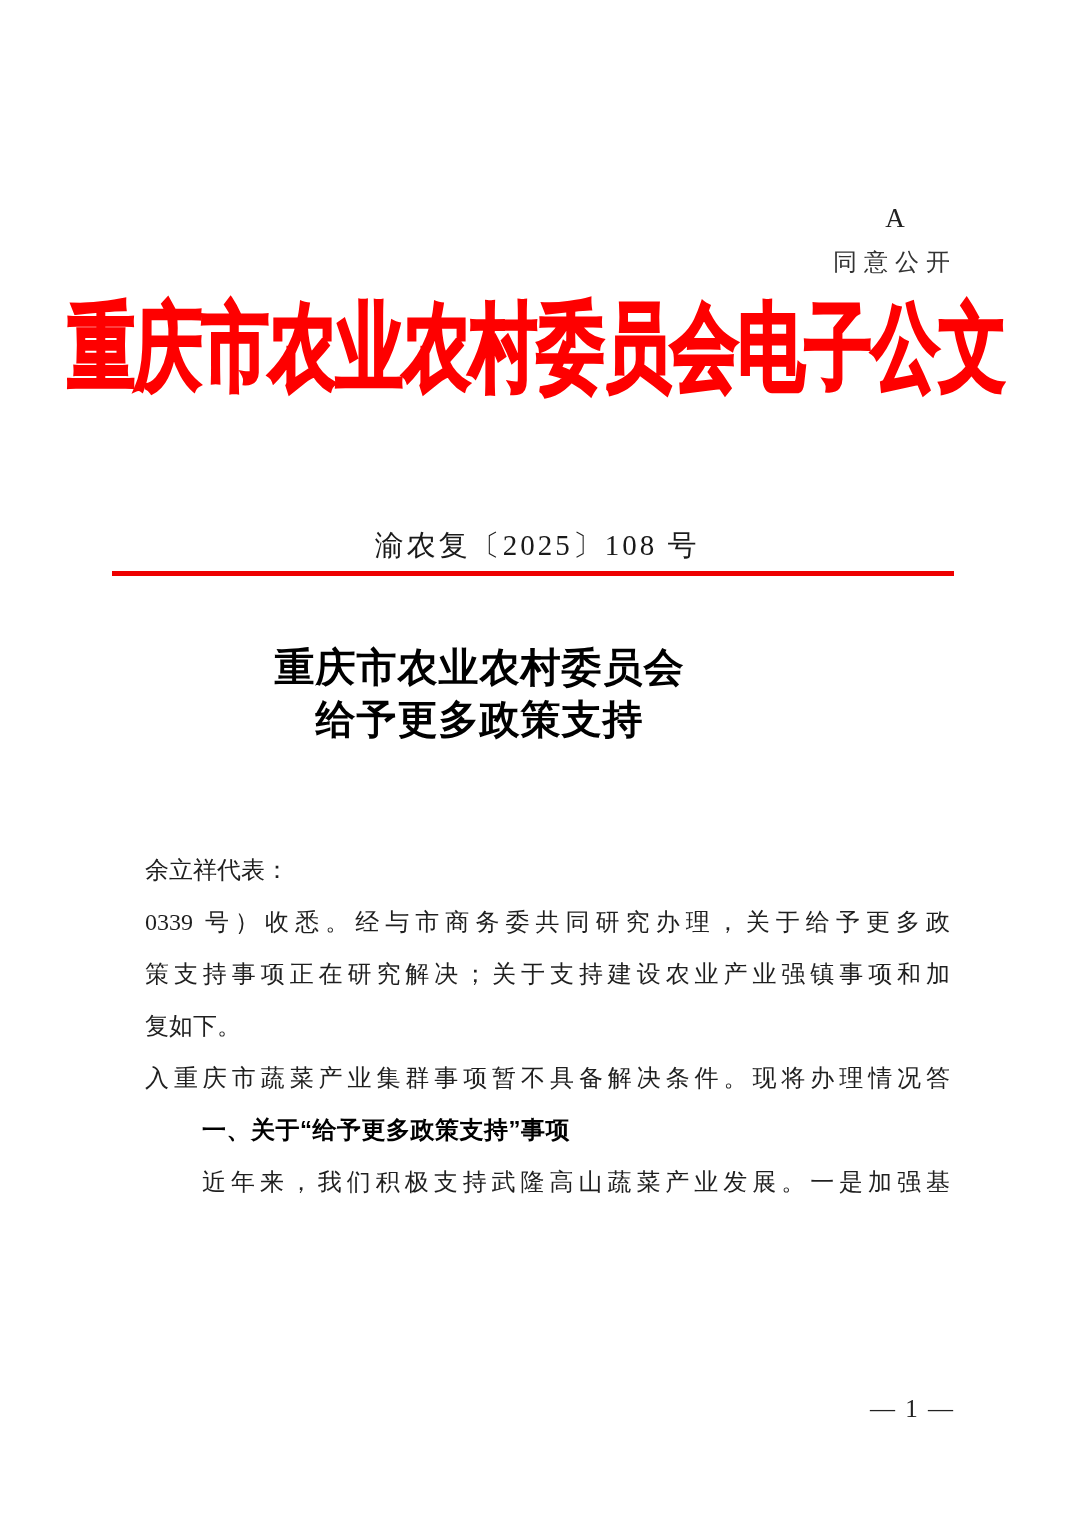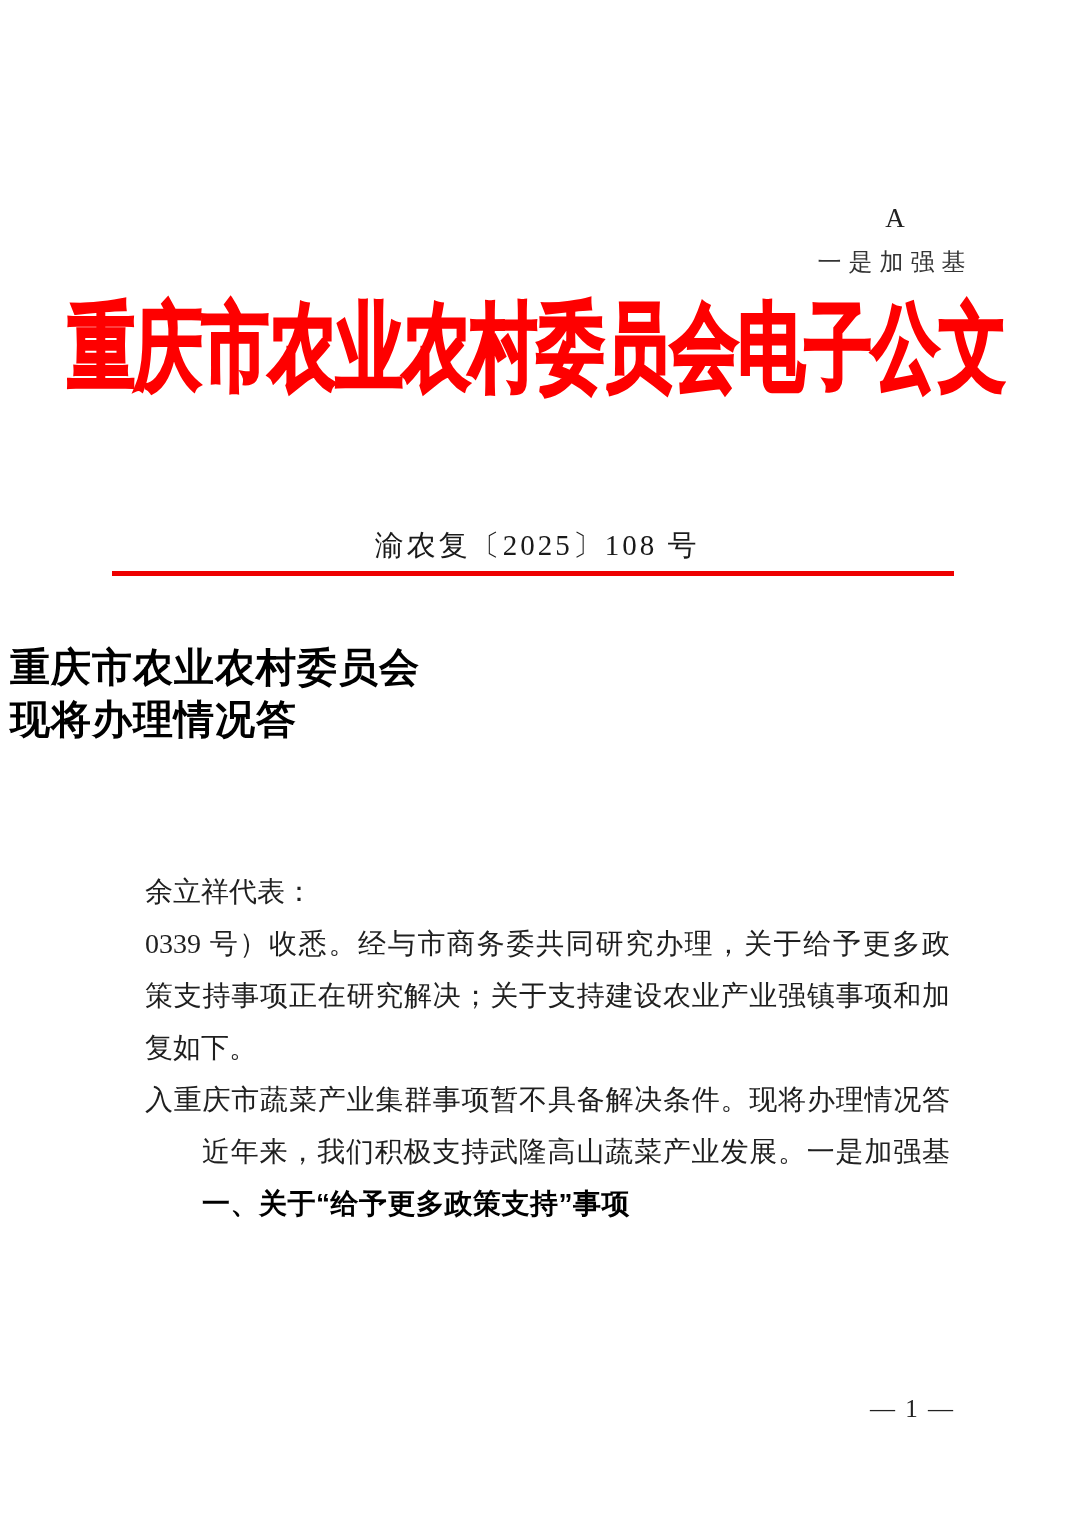--- a/index.html
+++ b/index.html
@@ -72,40 +72,40 @@
     left: 112px;
     width: 842px;
     height: 5px;
     background: var(--rule-red, #ee0000);
   }
 
   
   .doc-title {
     position: absolute;
     top: 642px;
-    left: 10px;
+    left: 4px;
     width: 951px;
-    text-align: left;
+    text-align: center;
     font-weight: bold;
     color: #000;
   }
   .doc-title-line {
     font-size: 40px;
     line-height: 52px;
     letter-spacing: 1px;
     white-space: nowrap;
   }
 
   
   .body-text {
     position: absolute;
-    top: 866px;
+    top: 844px;
     left: 145px;
     width: 805px;
-    font-size: 28px;
+    font-size: 24px;
     color: #1f1f1f;
   }
   .body-text .line {
     height: 52px;
     line-height: 52px;
     white-space: nowrap;
     text-align: left;
   }
   .body-text .line.fill {
     white-space: normal;
@@ -133,51 +133,51 @@
     color: #222;
   }
 </style>
 </head>
 <body>
 
 <div class="page">
 
   <div class="approval">
     <div class="approval-a">A</div>
-    <div class="approval-pub">一是加强基</div>
+    <div class="approval-pub">同意公开</div>
   </div>
 
   <div class="banner">重庆市农业农村委员会电子公文</div>
 
   <div class="doc-number">渝农复〔2025〕108 号</div>
 
   <div class="red-rule"></div>
 
   <div class="doc-title">
 
       <div class="doc-title-line">重庆市农业农村委员会</div>
 
 
-      <div class="doc-title-line">现将办理情况答</div>
+      <div class="doc-title-line">给予更多政策支持</div>
     </div>
 
   <div class="body-text">
 
       <div class="line">余立祥代表：</div>
 
 
       <div class="line fill">0339 号）收悉。经与市商务委共同研究办理，关于给予更多政</div>
 
       <div class="line fill">策支持事项正在研究解决；关于支持建设农业产业强镇事项和加</div>
 
       <div class="line">复如下。</div>
 
       <div class="line fill">入重庆市蔬菜产业集群事项暂不具备解决条件。现将办理情况答</div>
 
+      <div class="line heading indent">一、关于“给予更多政策支持”事项</div>
+
       <div class="line fill indent">近年来，我们积极支持武隆高山蔬菜产业发展。一是加强基</div>
-
-      <div class="line heading indent">一、关于“给予更多政策支持”事项</div>
 
     </div>
 
   <div class="page-number">— 1 —</div>
 
 </div>
 
 </body></html>

